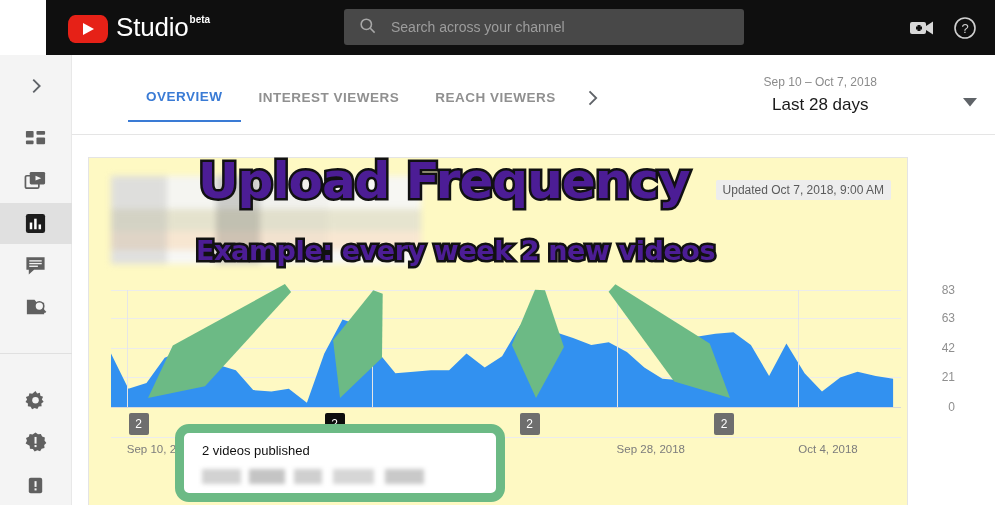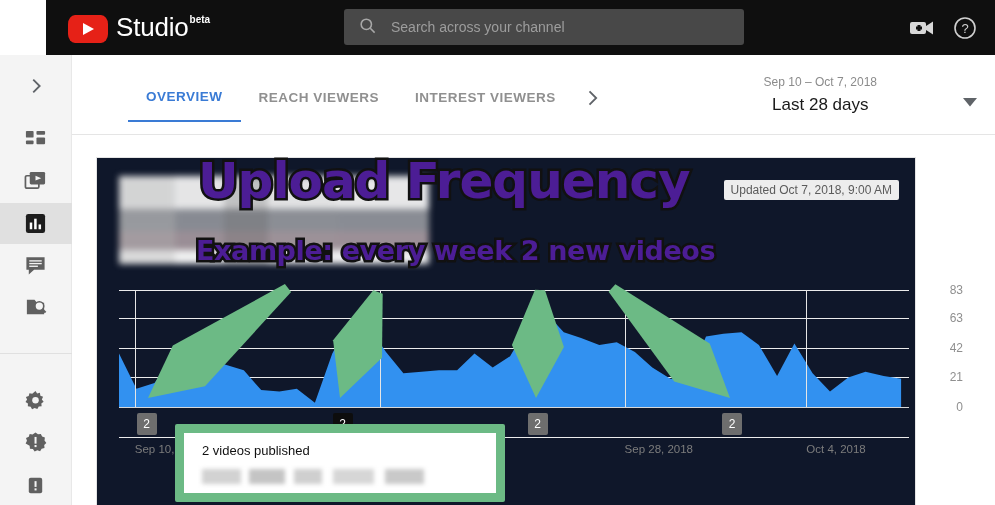--- a/index.html
+++ b/index.html
@@ -109,23 +109,23 @@
     position: absolute; right: 18px; top: 18px;
     display: flex; align-items: flex-start; cursor: pointer;
   }
   .date-texts { text-align: center; }
   .date-range { font-size: 12px; color: #8b8b8b; line-height: 18px; }
   .date-preset { font-size: 17px; color: #1a1a1a; line-height: 24px; margin-top: 2px; }
   .date-caret { margin-left: 86px; margin-top: 20px; }
 
   
   .card {
-    position: absolute; left: 96px; top: 157px;
+    position: absolute; left: 88px; top: 157px;
     width: 820px; height: 348px;
-    background: #0f172a;
+    background: #fef9c3;
     border: 1px solid #e4e4e4;
     border-bottom: none;
   }
   .card-head { position: relative; height: 122px; }
   .blurcard {
     position: absolute; left: 22px; top: 18px;
     width: 310px; height: 88px;
     background:
       linear-gradient(90deg, rgba(200,200,200,.55) 0 18%, rgba(235,235,235,.3) 18% 34%,
         rgba(160,160,160,.5) 34% 48%, rgba(225,225,225,.35) 48% 70%, rgba(240,240,240,.3) 70% 100%),
@@ -179,21 +179,21 @@
     -webkit-text-stroke: 5px #111;
     paint-order: stroke fill;
     white-space: nowrap;
   }
   .ann-title { position: absolute; left: 198px; top: 152px; font-size: 50px; letter-spacing: -1px; }
   .ann-sub   { position: absolute; left: 196px; top: 235px; font-size: 27px; letter-spacing: -.4px; }
 
   .hl-box {
     position: absolute; left: 175px; top: 424px;
     width: 330px; height: 78px;
-    border: 9px solid #6cba85; border-radius: 2px;
+    border: 9px solid #6cba85; border-radius: 14px;
     background: #fff; pointer-events: none;
   }
   .hl-inner { position: absolute; left: 18px; top: 10px; }
   .hl-title { font-size: 13px; color: #111; }
   .hl-blur {
     margin-top: 11px; width: 278px; height: 15px;
     background:
       linear-gradient(90deg,#d2d2d2 0 14%,#fff 14% 17%,#c4c4c4 17% 30%,#fff 30% 33%,
         #cfcfcf 33% 43%,#fff 43% 47%,#d6d6d6 47% 62%,#fff 62% 66%,#c9c9c9 66% 80%,#fff 80% 100%);
     filter: blur(2px);
@@ -314,22 +314,22 @@
         <rect x="5" y="5" width="14" height="16" rx="2" fill="#606060"></rect>
         <rect x="11" y="8.5" width="2.1" height="6" fill="#f4f4f4"></rect>
         <rect x="11" y="16" width="2.1" height="2.2" fill="#f4f4f4"></rect>
       </svg>
     </div>
   </div>
 
   <div class="tabs-row">
     <div class="tabs">
       <div class="tab active">OVERVIEW</div>
+      <div class="tab">INTEREST VIEWERS</div>
       <div class="tab">REACH VIEWERS</div>
-      <div class="tab">INTEREST VIEWERS</div>
       <div class="tab-next">
         <svg width="20" height="20" viewBox="0 0 24 24">
           <polyline points="9,4 17,12 9,20" fill="none" stroke="#5f6368" stroke-width="2.2"></polyline>
         </svg>
       </div>
     </div>
 
     <div class="date-sel">
       <div class="date-texts">
         <div class="date-range">Sep 10 – Oct 7, 2018</div>

